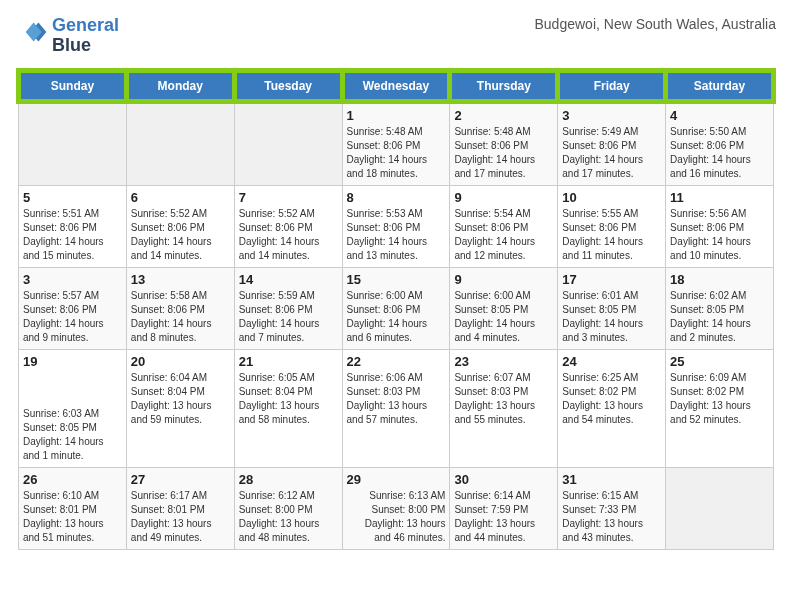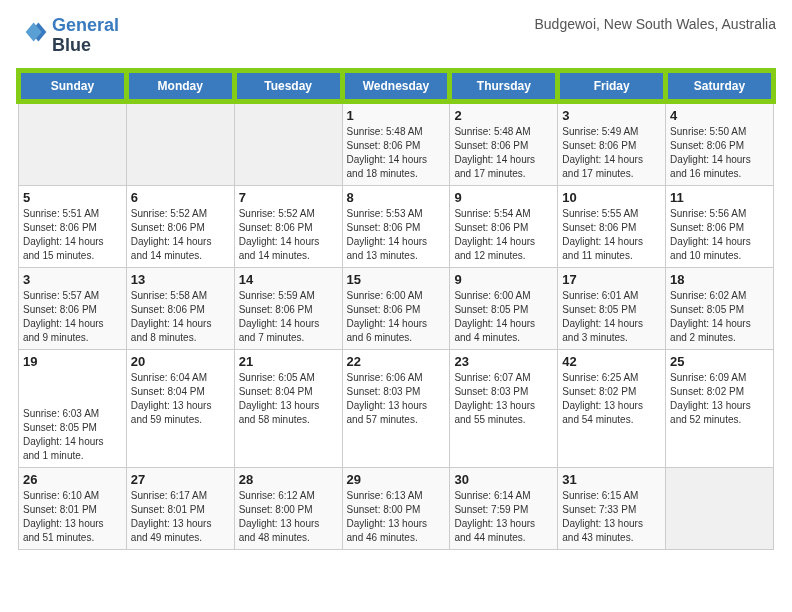--- a/index.html
+++ b/index.html
@@ -287,21 +287,21 @@
 and 57 minutes.</div>
         </td>
         <td>
           <span class="day-num">23</span>
           <div class="day-info" style="white-space: pre-line;">Sunrise: 6:07 AM
 Sunset: 8:03 PM
 Daylight: 13 hours
 and 55 minutes.</div>
         </td>
         <td>
-          <span class="day-num">42</span>
+          <span class="day-num">24</span>
           <div class="day-info" style="white-space: pre-line;">Sunrise: 6:25 AM
 Sunset: 8:02 PM
 Daylight: 13 hours
 and 54 minutes.</div>
         </td>
         <td>
           <span class="day-num">25</span>
           <div class="day-info" style="white-space: pre-line;">Sunrise: 6:09 AM
 Sunset: 8:02 PM
 Daylight: 13 hours
@@ -325,21 +325,21 @@
         </td>
         <td>
           <span class="day-num">28</span>
           <div class="day-info" style="white-space: pre-line;">Sunrise: 6:12 AM
 Sunset: 8:00 PM
 Daylight: 13 hours
 and 48 minutes.</div>
         </td>
         <td>
           <span class="day-num">29</span>
-          <div class="day-info" style="white-space: pre-line;">Sunrise: 6:13 AM
+          <div class="day-info" style="white-space: pre-line; text-align: right;">Sunrise: 6:13 AM
 Sunset: 8:00 PM
 Daylight: 13 hours
 and 46 minutes.</div>
         </td>
         <td>
           <span class="day-num">30</span>
           <div class="day-info" style="white-space: pre-line;">Sunrise: 6:14 AM
 Sunset: 7:59 PM
 Daylight: 13 hours
 and 44 minutes.</div>

